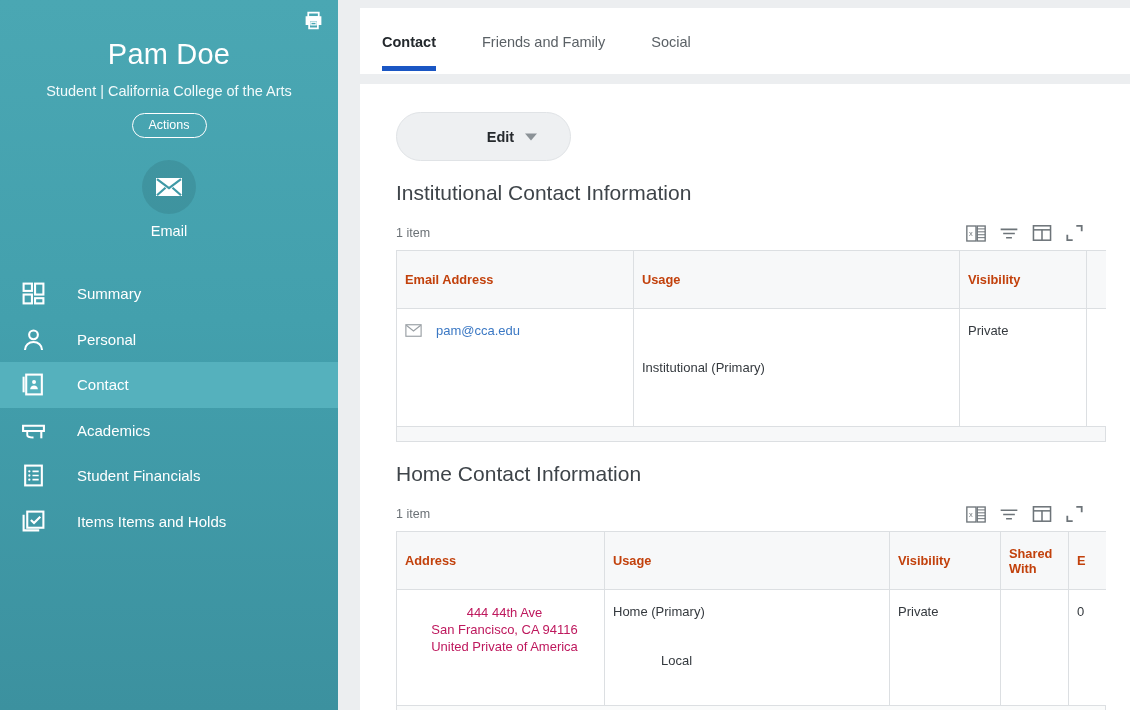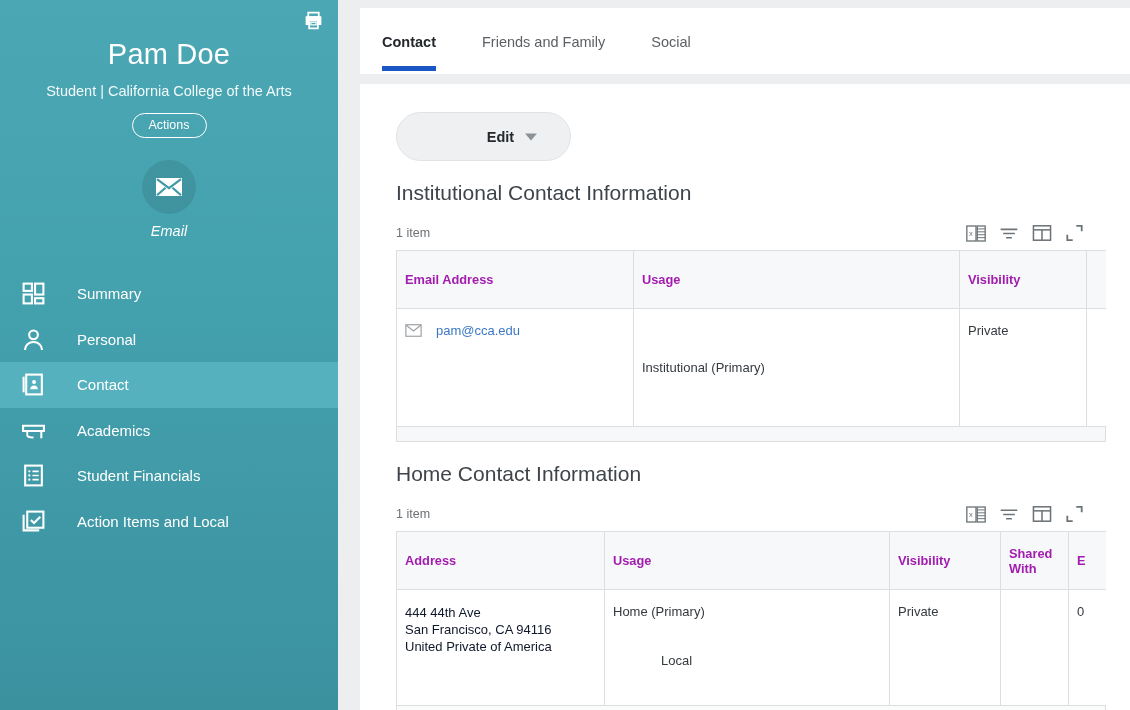--- a/index.html
+++ b/index.html
@@ -37,21 +37,21 @@
     padding: 4px 16px 5px; font-size: 12.5px; color: #ffffff;
     background: transparent; cursor: pointer; font-family: inherit;
   }
   .email-block { margin-top: 22px; text-align: center; }
   .email-circle {
     width: 54px; height: 54px; border-radius: 50%;
     background: rgba(0,0,0,0.09);
     display: inline-flex; align-items: center; justify-content: center;
     cursor: pointer;
   }
-  .email-label { margin-top: 9px; font-size: 14.5px; color: #ffffff; font-style: italic; }
+  .email-label { margin-top: 9px; font-size: 14.5px; color: #ffffff; }
 
   .nav { margin-top: 32px; }
   .nav-item {
     display: flex; align-items: center; height: 45.5px;
     padding-left: 21px; cursor: pointer;
   }
   .nav-item.active { background: #55b1bd; }
   .nav-ico { width: 34px; flex: 0 0 34px; display: flex; align-items: center; }
   .nav-label { font-size: 15px; color: #ffffff; margin-left: 22px; }
 
@@ -99,34 +99,34 @@
     display: flex; align-items: center; justify-content: space-between;
     margin-top: 16px; padding-right: 24px; height: 24px; text-align: right;
   }
   .item-count { font-size: 12.5px; color: #6b7176; }
   .grid-icons { display: flex; align-items: center; gap: 13px; }
   .gico { cursor: pointer; display: flex; align-items: center; }
 
   table.wd { border-collapse: collapse; table-layout: fixed; width: 710px; }
   table.wd th {
     background: #f7f8f9; border: 1px solid #dcdfe2;
-    font-size: 12.8px; font-weight: bold; color: #a21caf;
+    font-size: 12.8px; font-weight: bold; color: #c2410c;
     text-align: left; vertical-align: middle; padding: 8px 0 8px 8px;
     height: 58px;
   }
   table.wd td {
     border: 1px solid #dcdfe2; background: #ffffff;
     font-size: 13px; color: #34393e; vertical-align: middle;
     padding: 8px 0 8px 8px;
   }
   .tbl-wrap { margin-top: 5px; position: relative; overflow: hidden; width: 710px; }
   .cell-top { vertical-align: top !important; padding-top: 14px !important; }
   .mail-cell { display: flex; align-items: center; gap: 14px; padding-left: 8px; }
   .link { color: #3b78c4; text-decoration: none; cursor: pointer; font-size: 13px; }
-  .addr-line { line-height: 17px; font-size: 13px; color: #0f172a; }
+  .addr-line { line-height: 17px; font-size: 13px; color: #be185d; text-align: center; }
   .usage-line2 { margin-top: 34px; margin-left: 48px; }
 
   .tbl-foot {
     height: 15px; background: #f7f8f9;
     border-left: 1px solid #dcdfe2; border-right: 1px solid #dcdfe2;
     border-bottom: 1px solid #dcdfe2;
   }
   .hscroll {
     height: 19px; background: #fafbfb;
     border-left: 1px solid #dcdfe2; border-right: 1px solid #dcdfe2;
@@ -236,21 +236,21 @@
       </div>
 
       <div class="nav-item">
         <span class="nav-ico">
           <svg class="icosvg" width="25" height="25" viewBox="0 0 24 24" fill="none" stroke="#ffffff" stroke-width="2">
             <path d="M2.5 5.5v15h15"></path>
             <rect x="6" y="2.5" width="15.5" height="15.5"></rect>
             <path d="M9.5 10.5l3 3 6-6" stroke-width="2.1"></path>
           </svg>
         </span>
-        <span class="nav-label">Action Items and Local</span>
+        <span class="nav-label">Items Items and Holds</span>
       </div>
 
     </div>
   </div>
 
   <div class="main">
 
     <div class="tabcard">
       <div class="tabs">
         <div class="tab active">

